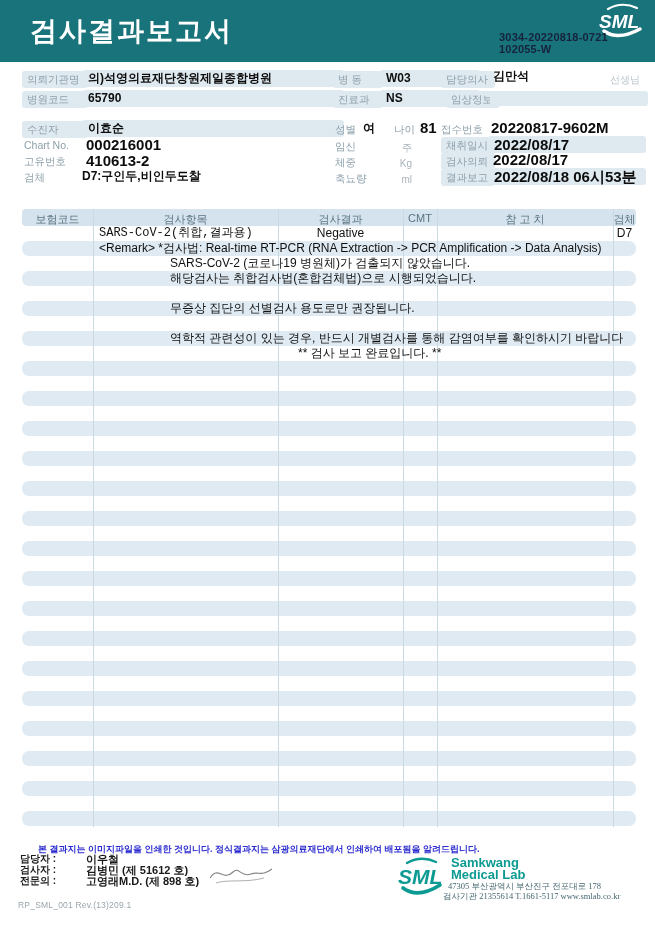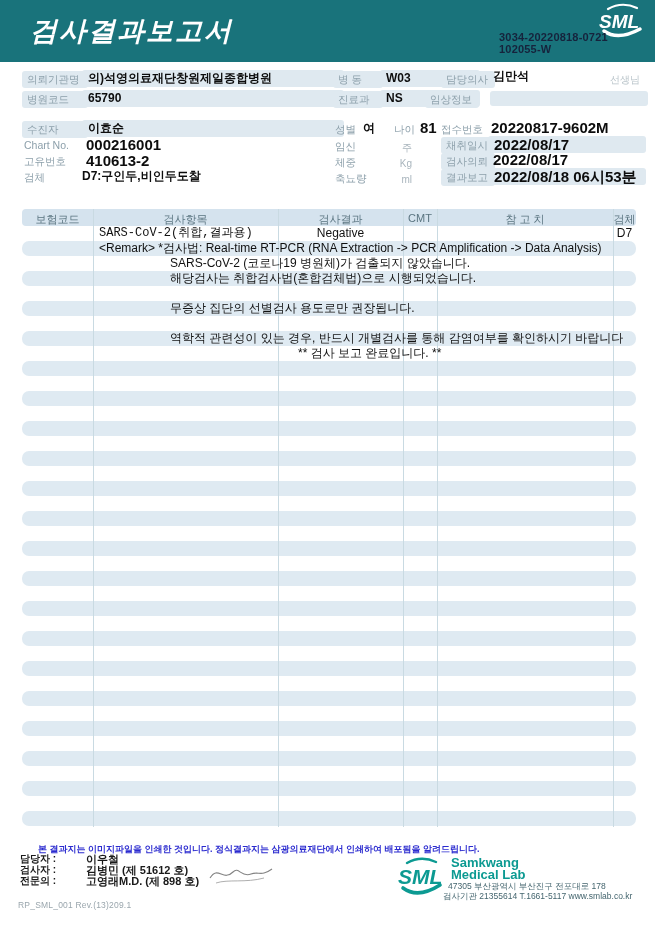--- a/index.html
+++ b/index.html
@@ -1,21 +1,21 @@
 <!DOCTYPE html>
 <html><head>
 <meta charset="utf-8">
 <style>
   html,body{margin:0;padding:0;background:#fff;}
   .page{position:relative;width:655px;height:925px;background:#ffffff;overflow:hidden;
         font-family:"Liberation Sans","DejaVu Sans",sans-serif;}
 
   
   .band{position:absolute;left:0;top:0;width:655px;height:62px;background:#19737b;}
-  .title{position:absolute;left:30px;top:13px;color:#ffffff;font-size:27px;font-weight:bold;letter-spacing:2px;font-style:italic;}
+  .title{position:absolute;left:30px;top:13px;color:#ffffff;font-size:27px;font-weight:bold;letter-spacing:2px;}
   .hlogo{position:absolute;right:4px;top:1px;width:60px;height:40px;}
   .repno{position:absolute;left:499px;top:31px;color:#16233c;font-size:11px;font-weight:bold;line-height:12px;letter-spacing:.2px;}
 
   
   .lbl{position:absolute;font-size:10.5px;color:#8da0ab;line-height:13px;white-space:nowrap;}
   .ipill{background:#dfe9f0;border-radius:3px;padding:2px 5px;}
   .val{position:absolute;font-size:12px;font-weight:bold;color:#0d0d0d;line-height:13px;white-space:nowrap;}
   .vpill{background:#dfe9f0;border-radius:3px;padding:2px 6px;}
   .unit{position:absolute;font-size:10px;color:#a9b5bd;line-height:13px;text-align:right;width:16px;}
   .suffix{position:absolute;font-size:10px;color:#b9c4ca;line-height:13px;}
@@ -30,21 +30,21 @@
   .ttext{position:absolute;font-size:12px;color:#111111;line-height:15px;white-space:nowrap;z-index:2;}
   .tcenter{text-align:center;}
 
   
   .disclaimer{position:absolute;left:38px;top:843px;font-size:9px;font-weight:bold;color:#2b2bcf;white-space:nowrap;}
   .role{position:absolute;left:20px;width:64px;font-size:10px;font-weight:bold;color:#1a1a1a;white-space:nowrap;}
   .staff-name{position:absolute;left:86px;font-size:11px;font-weight:bold;color:#1a1a1a;white-space:nowrap;}
   .doccode{position:absolute;left:18px;top:900px;font-size:8.5px;color:#9aa6ad;letter-spacing:.2px;}
   .flogo{position:absolute;left:394px;top:854px;width:54px;height:48px;}
   .labname{position:absolute;font-size:13px;font-weight:bold;color:#0c9a92;line-height:13px;white-space:nowrap;}
-  .labaddr{position:absolute;font-size:8.5px;color:#45666f;white-space:nowrap;}
+  .labaddr{position:absolute;font-size:8.5px;color:#45666f;white-space:nowrap;font-family:Liberation Serif, serif;}
   .sig{position:absolute;left:206px;top:861px;opacity:.75;}
 </style>
 </head>
 <body>
 
 <div class="page" id="page">
 
   <div class="band">
     <div class="title">검사결과보고서</div>
     <div class="hlogo">
@@ -84,21 +84,21 @@
   <div class="lbl" style="left:335px;top:140px">임신</div>
   <div class="unit" style="left:396px;top:141px">주</div>
   <div class="lbl" style="left:335px;top:156px">체중</div>
   <div class="unit" style="left:396px;top:157px">Kg</div>
   <div class="lbl" style="left:335px;top:172px">축뇨량</div>
   <div class="unit" style="left:396px;top:173px">ml</div>
 
   <div class="lbl ipill" style="left:441px;top:71px;width:44px">담당의사</div>
   <div class="val" style="left:493px;top:70px">김만석</div>
   <div class="suffix" style="left:610px;top:73px">선생님</div>
-  <div class="lbl ipill" style="left:425px;top:91px;width:44px">임상정보</div>
+  <div class="lbl ipill" style="left:446px;top:91px;width:44px">임상정보</div>
   <div class="val vpill" style="left:490px;top:91px;width:146px;height:11px"></div>
   <div class="lbl" style="left:441px;top:123px">접수번호</div>
   <div class="val big" style="left:491px;top:121px">20220817-9602M</div>
   <div class="lbl ipill" style="left:441px;top:137px;width:44px">채취일시</div>
   <div class="val vpill big" style="left:488px;top:136px;width:146px">2022/08/17</div>
   <div class="lbl ipill" style="left:441px;top:153px;width:44px">검사의뢰</div>
   <div class="val big" style="left:493px;top:153px">2022/08/17</div>
   <div class="lbl ipill" style="left:441px;top:169px;width:44px">결과보고</div>
   <div class="val vpill big" style="left:488px;top:168px;width:146px">2022/08/18 06시53분</div>
 

